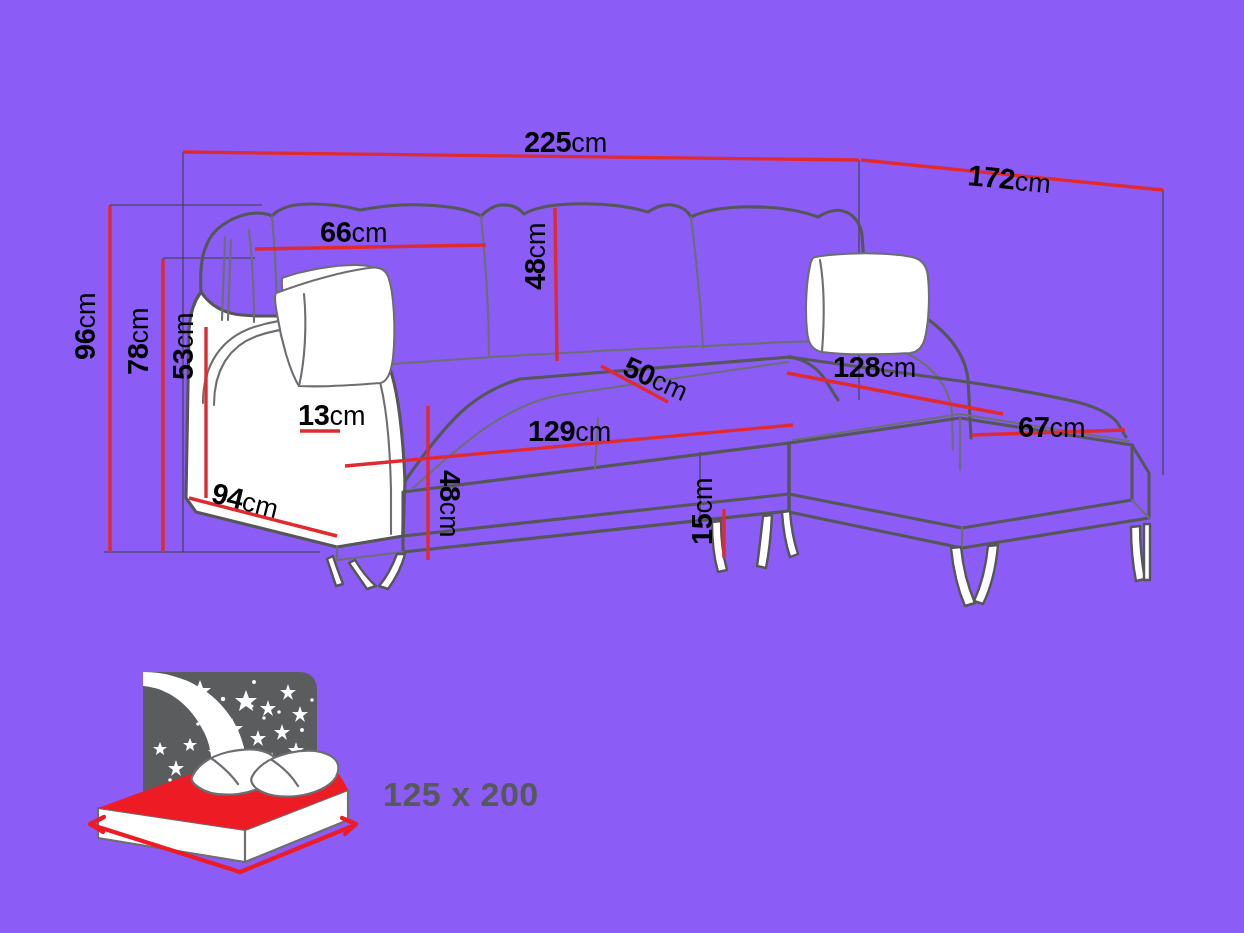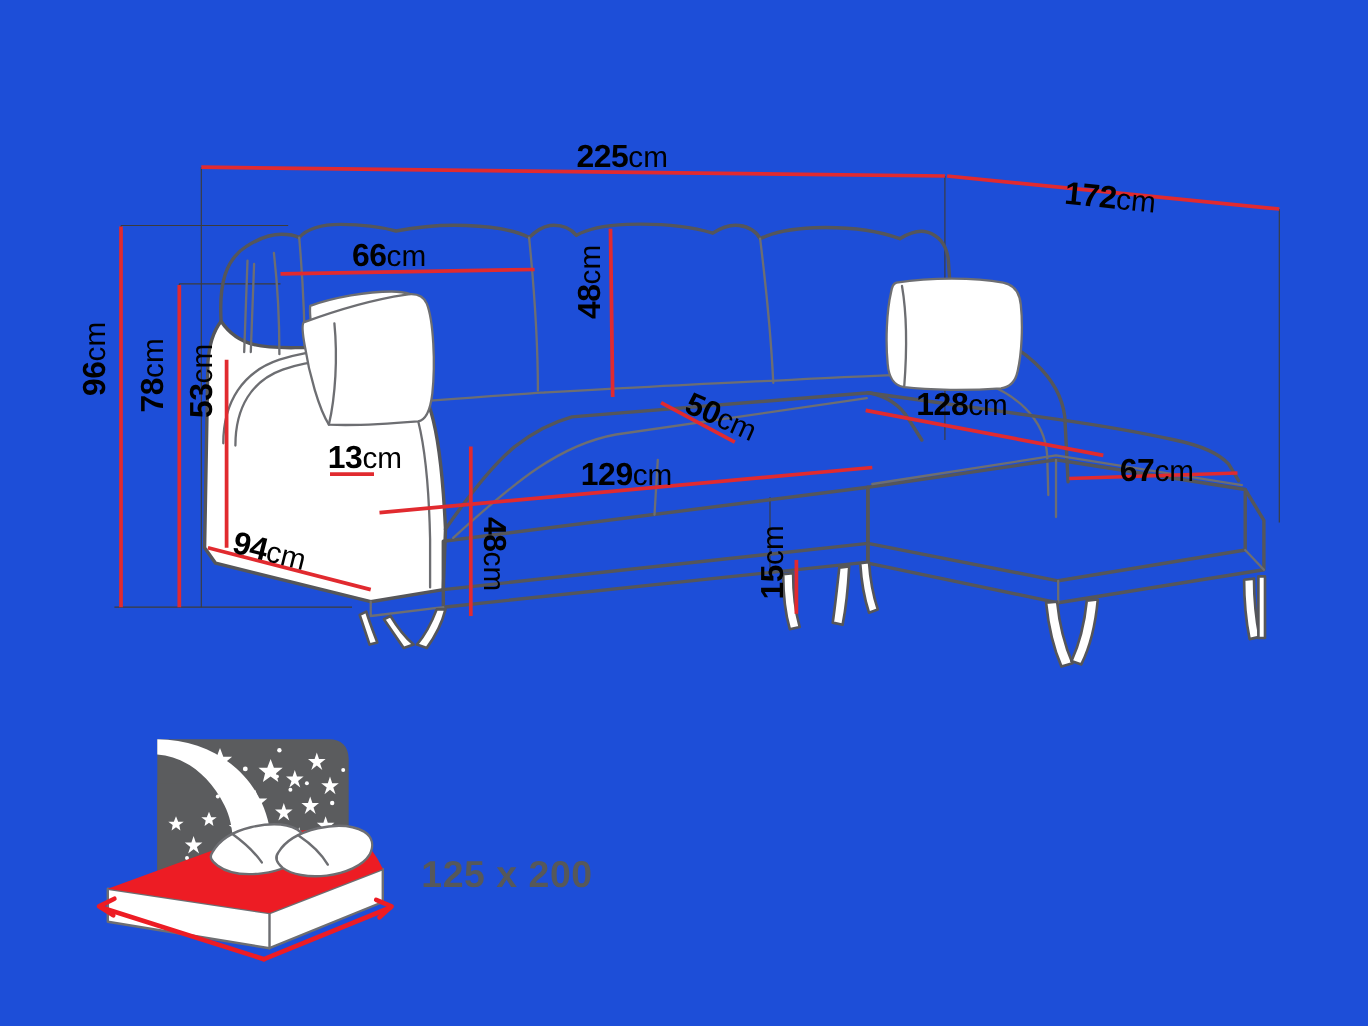--- a/index.html
+++ b/index.html
@@ -12,21 +12,21 @@
     width: 1244px;
     height: 933px;
     font-family: "Liberation Sans", sans-serif;
     overflow: hidden;
     position: relative;
   }
   #stage {
     position: relative;
     width: 1244px;
     height: 933px;
-    background: #1d4ed8;
+    background: #8b5cf6;
   }
   svg.diagram {
     position: absolute;
     left: 0;
     top: 0;
     width: 1244px;
     height: 933px;
     display: block;
   }
   .furn-line {

